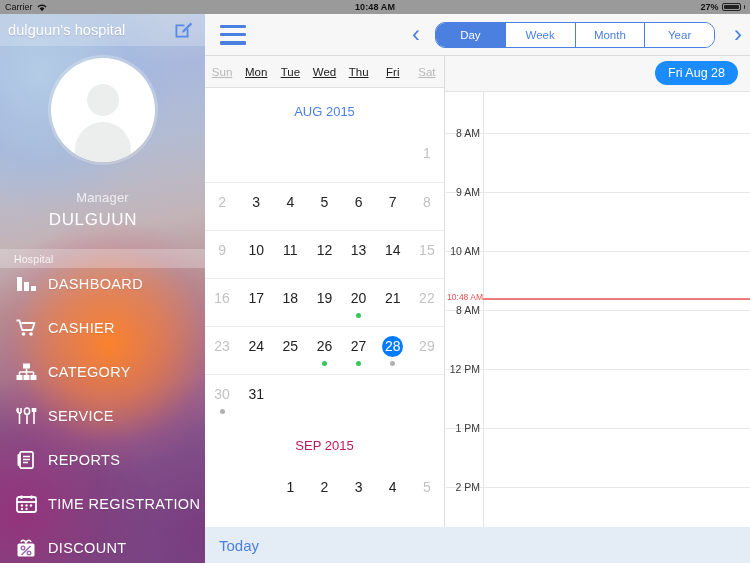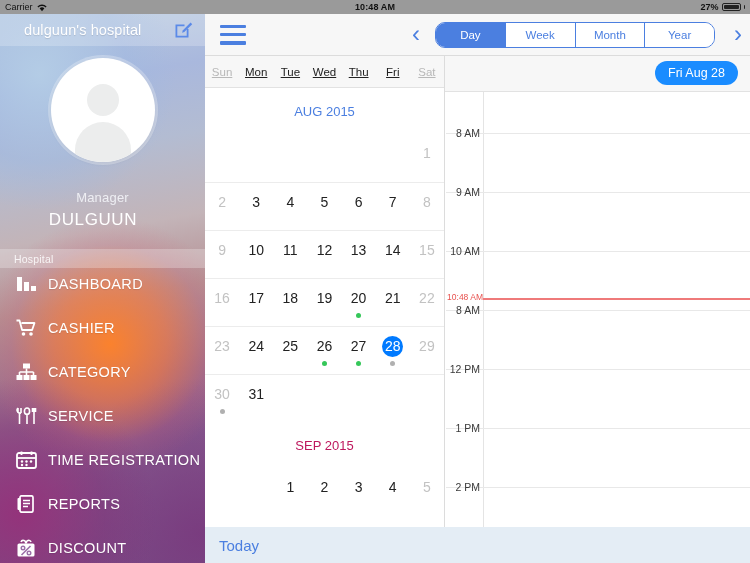--- a/index.html
+++ b/index.html
@@ -39,21 +39,21 @@
       radial-gradient(circle 190px at 200px 520px, rgba(120,55,125,0.8) 0%, rgba(110,60,130,0.3) 55%, rgba(110,60,130,0) 82%),
       radial-gradient(circle 160px at 40px 60px, rgba(180,205,230,0.95) 0%, rgba(160,185,225,0.5) 55%, rgba(150,170,220,0) 85%),
       linear-gradient(170deg, #b9ccdf 0%, #a9b8dd 14%, #b3bcd2 26%, #c3b4b8 40%, #b58f93 52%, #9e6f8d 66%, #8c5b8e 78%, #7d4f86 100%);
   }
   .sidebar-head {
     position: absolute; top: 0; left: 0; width: 205px; height: 32px;
     background: rgba(255,255,255,0.22);
     display: flex; align-items: center;
   }
   .sidebar-title {
-    margin-left: 24px; color: #ffffff; font-size: 14.5px; letter-spacing: .1px;
+    margin-left: 8px; color: #ffffff; font-size: 14.5px; letter-spacing: .1px;
     text-shadow: 0 1px 1px rgba(0,0,0,0.12);
   }
   .edit-btn {
     position: absolute; right: 12px; top: 6px;
     width: 20px; height: 20px; cursor: pointer;
   }
   .avatar-wrap { position: absolute; top: 44px; left: 0; width: 205px; display: flex; justify-content: center; }
   .avatar {
     width: 104px; height: 104px; border-radius: 50%;
     background: #ffffff;
@@ -253,41 +253,41 @@
               <path d="M2 1 v5 M5 1 v5 M3.5 6 v11 M2 1 a3 3 0 0 0 3 5" stroke="#fff" stroke-width="1.6" fill="none"></path>
               <path d="M11 1 a2.6 3.2 0 0 1 0 6.4 a2.6 3.2 0 0 1 0 -6.4 M11 7 v10" stroke="#fff" stroke-width="1.6" fill="none"></path>
               <path d="M18 1 v16 M16.5 1 v4 M19.5 1 v4" stroke="#fff" stroke-width="1.6" fill="none"></path>
             </svg>
         </span>
         <span class="menu-label">SERVICE</span>
       </div>
       <div class="menu-item">
         <span class="menu-icon">
           <svg width="22" height="18" viewBox="0 0 22 18">
+              <rect x="4" y="0.8" width="13" height="16.4" rx="1.6" fill="none" stroke="#fff" stroke-width="1.7"></rect>
+              <rect x="1.5" y="3" width="3" height="12" rx="1" fill="#fff"></rect>
+              <path d="M7 5.5 h7 M7 8.5 h7 M7 11.5 h5" stroke="#fff" stroke-width="1.5"></path>
+            </svg>
+        </span>
+        <span class="menu-label">REPORTS</span>
+      </div>
+      <div class="menu-item">
+        <span class="menu-icon">
+          <svg width="22" height="18" viewBox="0 0 22 18">
               <rect x="1" y="2" width="19" height="15" rx="2" fill="none" stroke="#fff" stroke-width="1.8"></rect>
               <path d="M1 7 h19" stroke="#fff" stroke-width="1.8"></path>
               <path d="M5.5 0.5 v3.5 M15.5 0.5 v3.5" stroke="#fff" stroke-width="1.8"></path>
               <circle cx="6" cy="10.5" r="1.2" fill="#fff"></circle>
               <circle cx="10.5" cy="10.5" r="1.2" fill="#fff"></circle>
               <circle cx="15" cy="10.5" r="1.2" fill="#fff"></circle>
               <circle cx="6" cy="14" r="1.2" fill="#fff"></circle>
               <circle cx="10.5" cy="14" r="1.2" fill="#fff"></circle>
             </svg>
         </span>
         <span class="menu-label">TIME REGISTRATION</span>
-      </div>
-      <div class="menu-item">
-        <span class="menu-icon">
-          <svg width="22" height="18" viewBox="0 0 22 18">
-              <rect x="4" y="0.8" width="13" height="16.4" rx="1.6" fill="none" stroke="#fff" stroke-width="1.7"></rect>
-              <rect x="1.5" y="3" width="3" height="12" rx="1" fill="#fff"></rect>
-              <path d="M7 5.5 h7 M7 8.5 h7 M7 11.5 h5" stroke="#fff" stroke-width="1.5"></path>
-            </svg>
-        </span>
-        <span class="menu-label">REPORTS</span>
       </div>
       <div class="menu-item">
         <span class="menu-icon">
           <svg width="22" height="18" viewBox="0 0 22 18">
               <path d="M5 3 a2 2 0 1 1 4.5 1.5 M15 3 a2 2 0 1 0 -4.5 1.5" stroke="#fff" stroke-width="1.6" fill="none"></path>
               <rect x="1.5" y="4.5" width="17" height="13" rx="1.6" fill="#fff"></rect>
               <circle cx="7" cy="9" r="1.8" fill="none" stroke="#9b6fa8" stroke-width="1.4"></circle>
               <circle cx="13" cy="14" r="1.8" fill="none" stroke="#9b6fa8" stroke-width="1.4"></circle>
               <path d="M14.5 7 l-9 9" stroke="#9b6fa8" stroke-width="1.6"></path>
             </svg>

